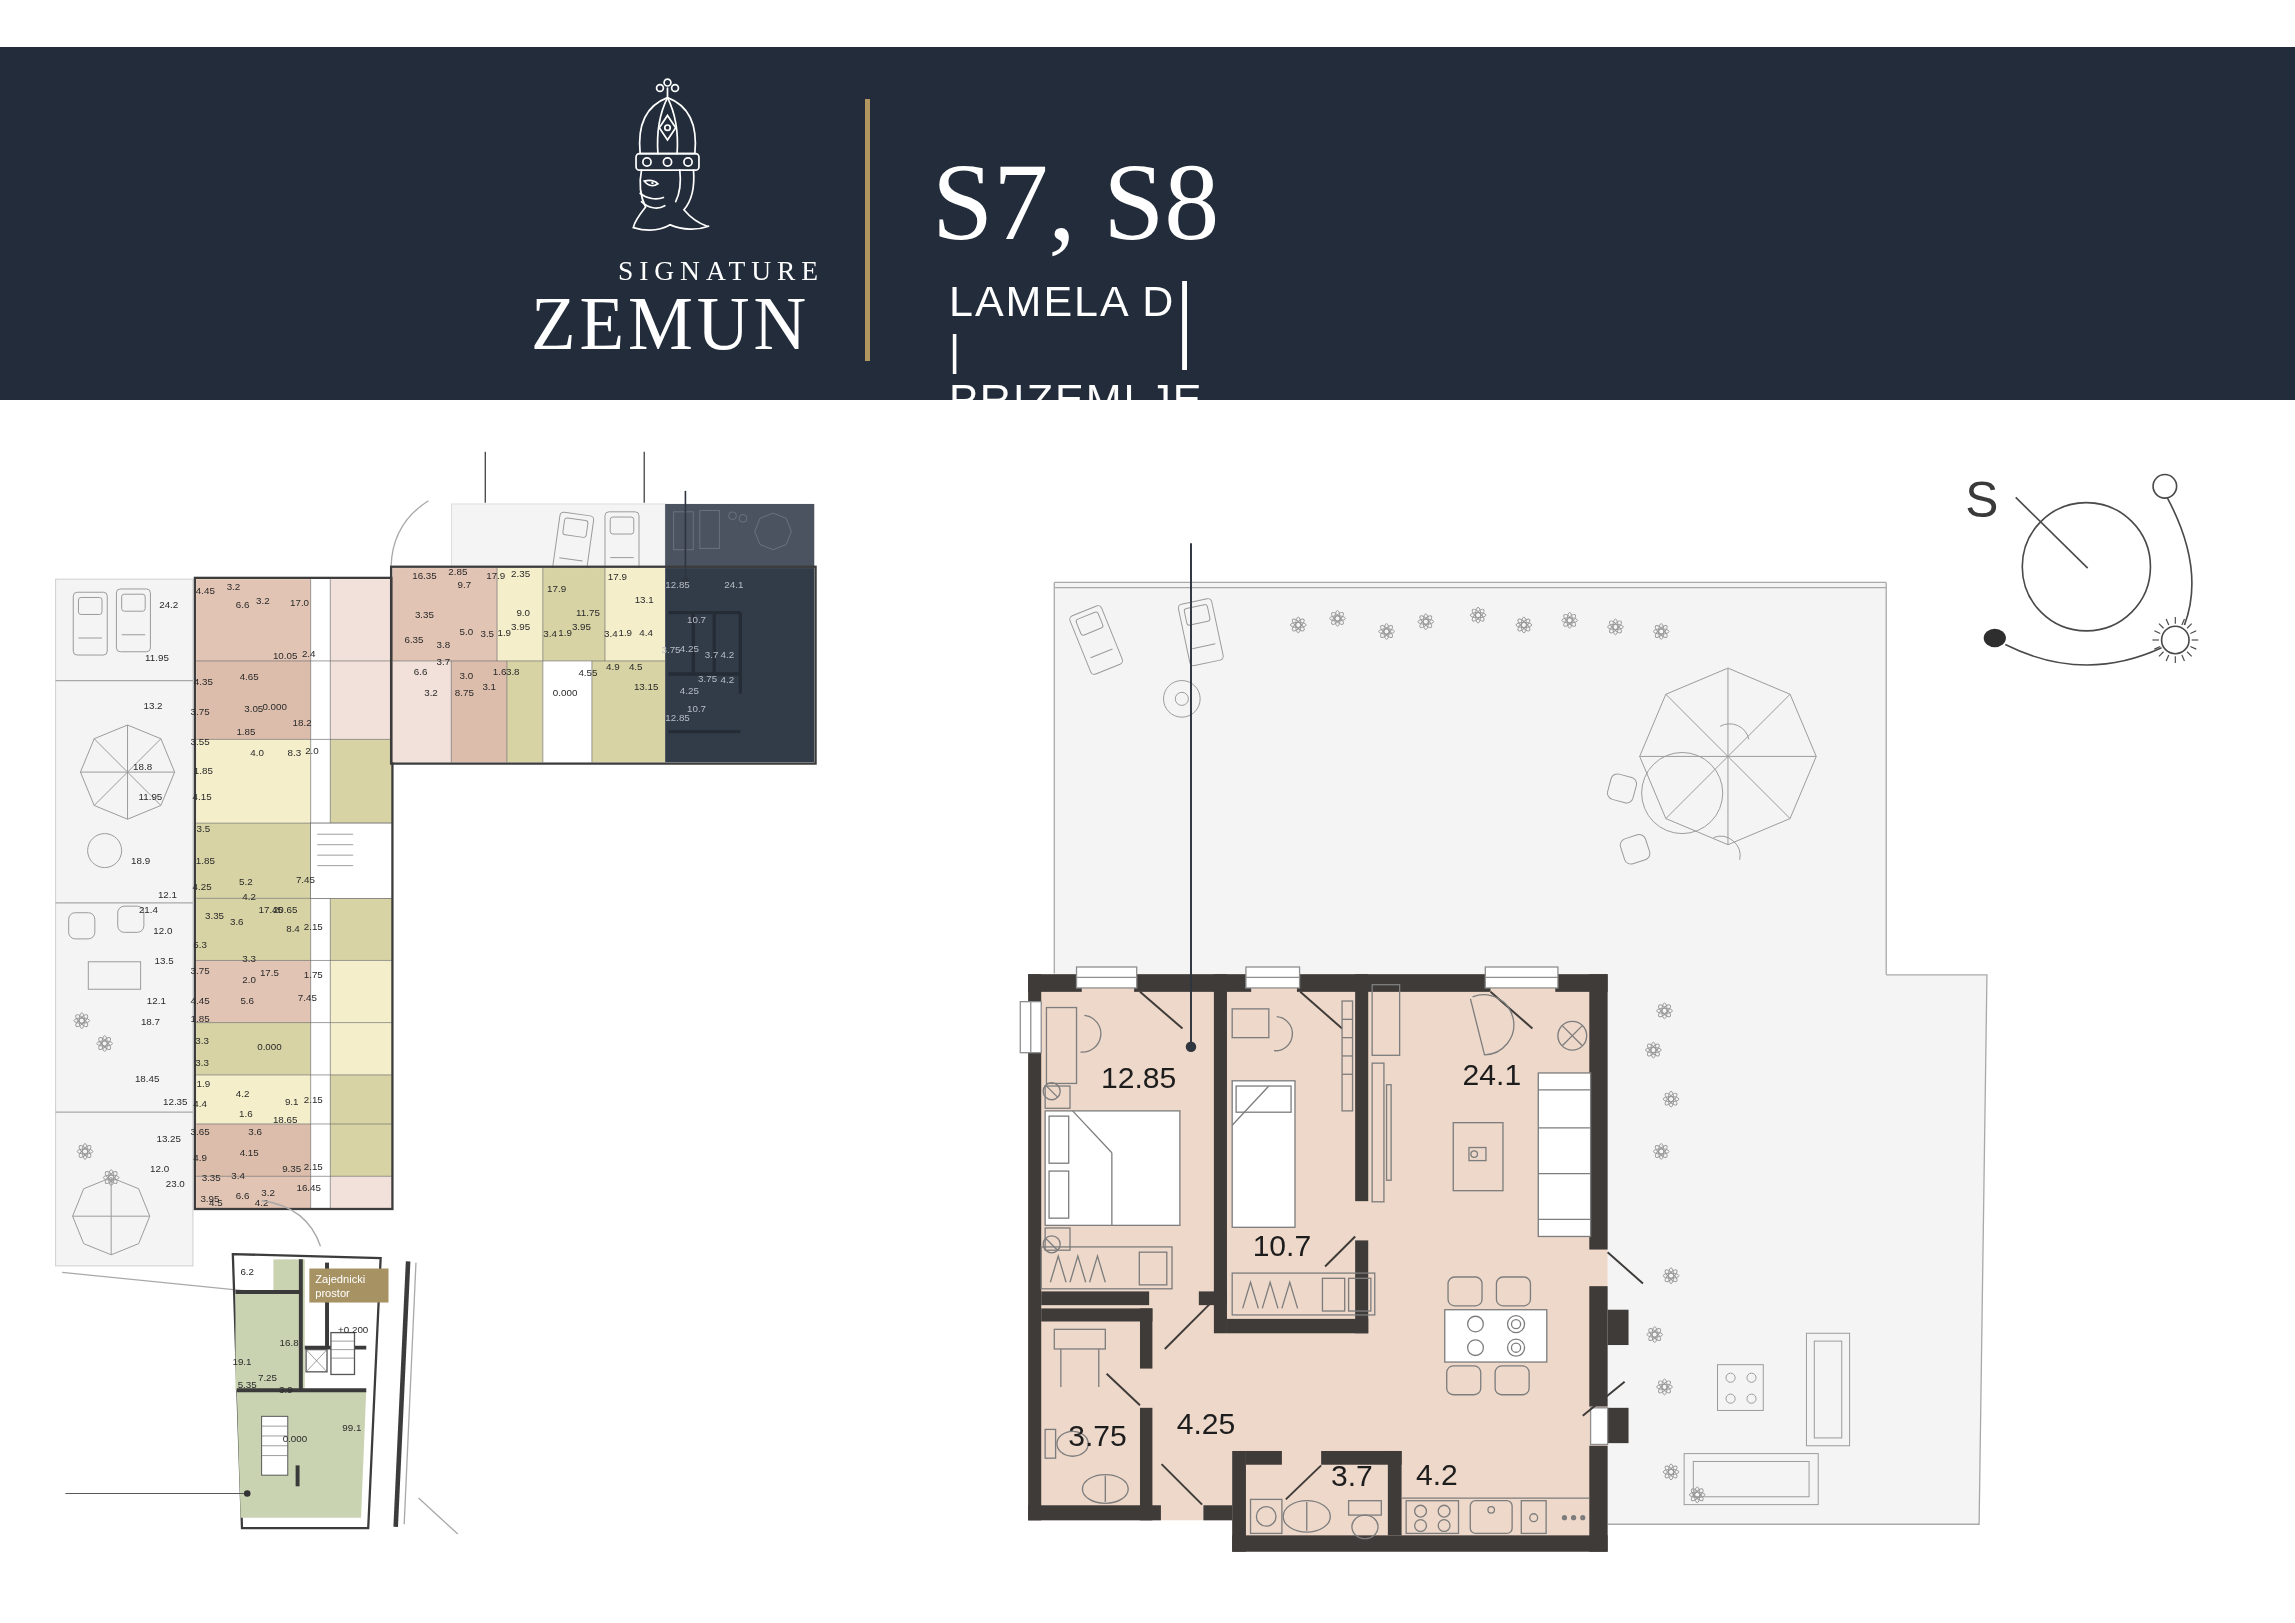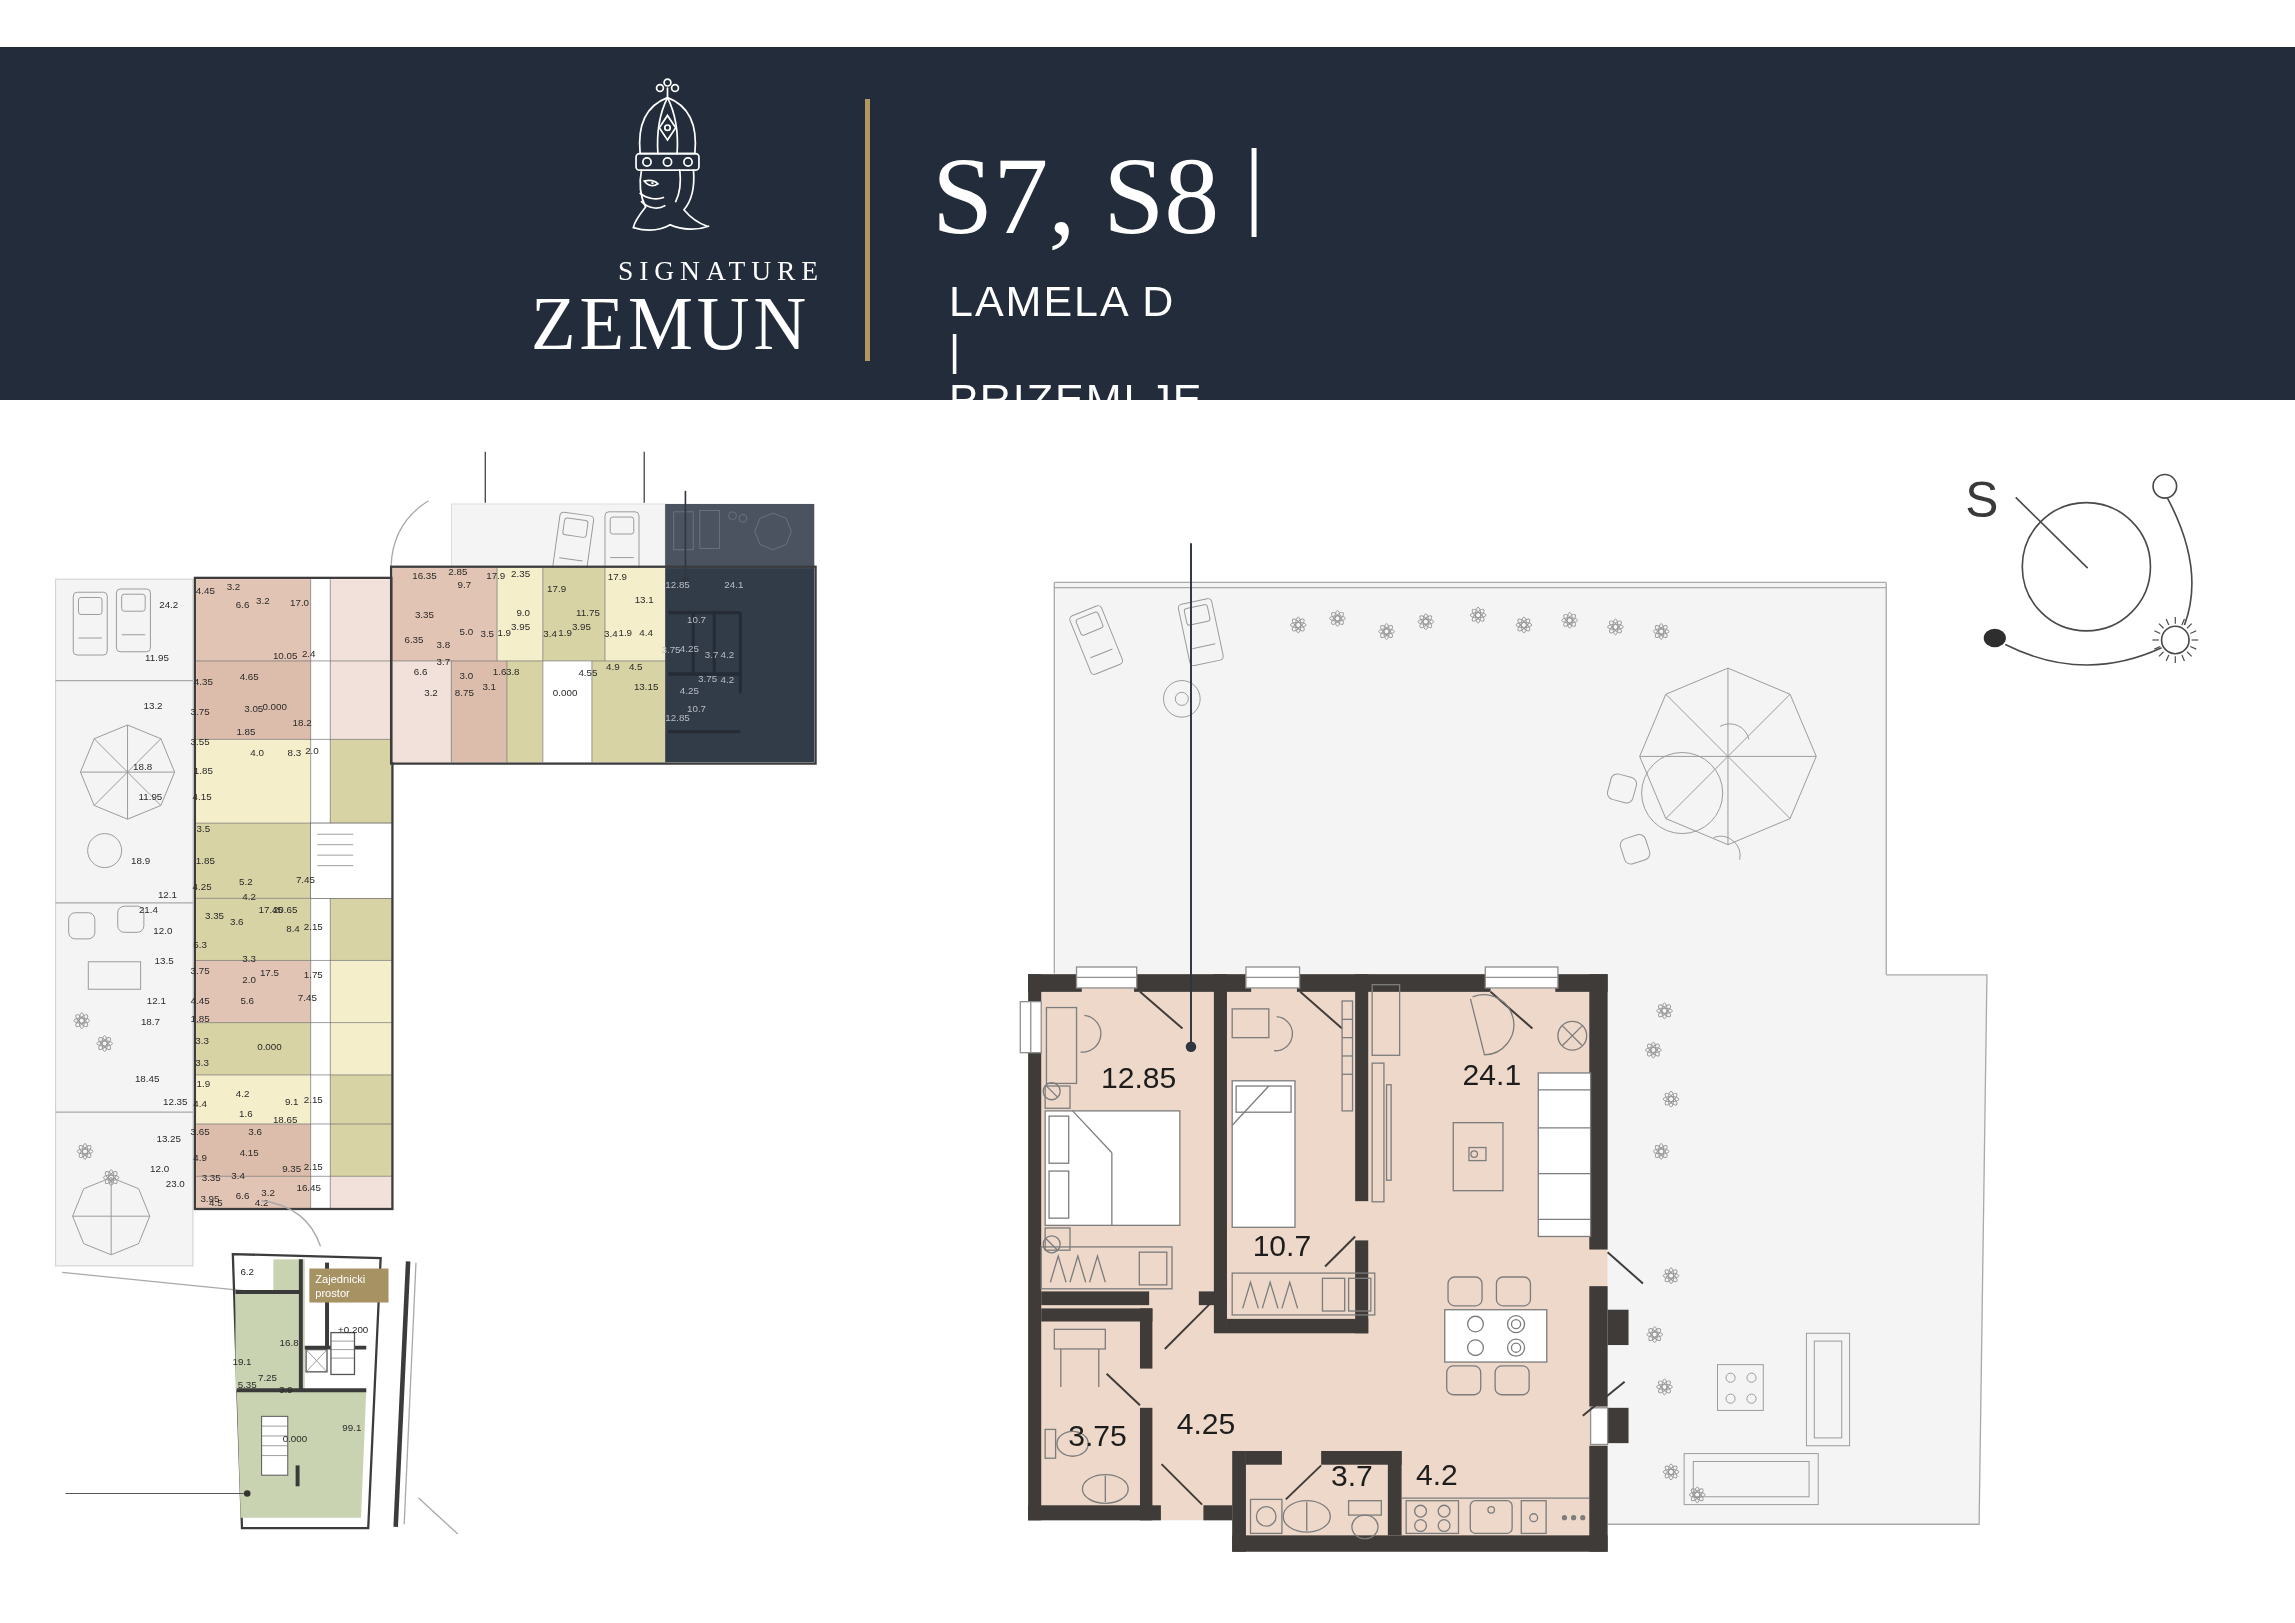--- a/index.html
+++ b/index.html
@@ -17,22 +17,22 @@
   .header{position:absolute;left:0;top:47px;width:2295px;height:353px;
           background:var(--c-header);color:#fff;}
   .logo-art{position:absolute;left:599px;top:26px;width:137px;height:171px;}
   .brand{position:absolute;left:517px;top:208px;width:307px;text-align:center;}
   .brand-top{font-family:"Liberation Serif",serif;font-size:27.5px;letter-spacing:5.9px;
              display:block;text-align:right;}
   .brand-name{font-family:"Liberation Serif",serif;font-size:73px;letter-spacing:3.9px;
               display:block;line-height:1.0;transform:scale(1,1.04);}
   .gold-line{position:absolute;left:865px;top:52px;width:4.6px;height:262px;
              background:var(--c-accent);}
-  .title-row{position:absolute;left:932px;top:86px;display:flex;align-items:flex-start;
-             font-family:"Liberation Serif",serif;font-size:110px;white-space:nowrap;}
+  .title-row{position:absolute;left:932px;top:92px;display:flex;align-items:flex-end;
+             font-family:"Liberation Serif",serif;font-size:110px;white-space:nowrap;flex-direction:column;}
   .title-sep{font-size:98px;font-weight:400;margin:0 25px;position:relative;top:-6.5px;}
   .subtitle-row{position:absolute;left:932px;top:230px;display:flex;align-items:baseline;
                 font-size:43px;letter-spacing:2px;white-space:nowrap;flex-direction:column;}
   .subtitle-sep{margin:0 17px;font-weight:400;}
   
   svg text{font-family:"Liberation Sans",sans-serif;}
   .w{fill:var(--c-wall);}
   .furn{stroke:var(--c-furn);stroke-width:2;fill:none;}
   .furnw{stroke:var(--c-furn);stroke-width:2;fill:#fff;}
   .thin{stroke:#9a9a9a;stroke-width:1.5;fill:none;}

